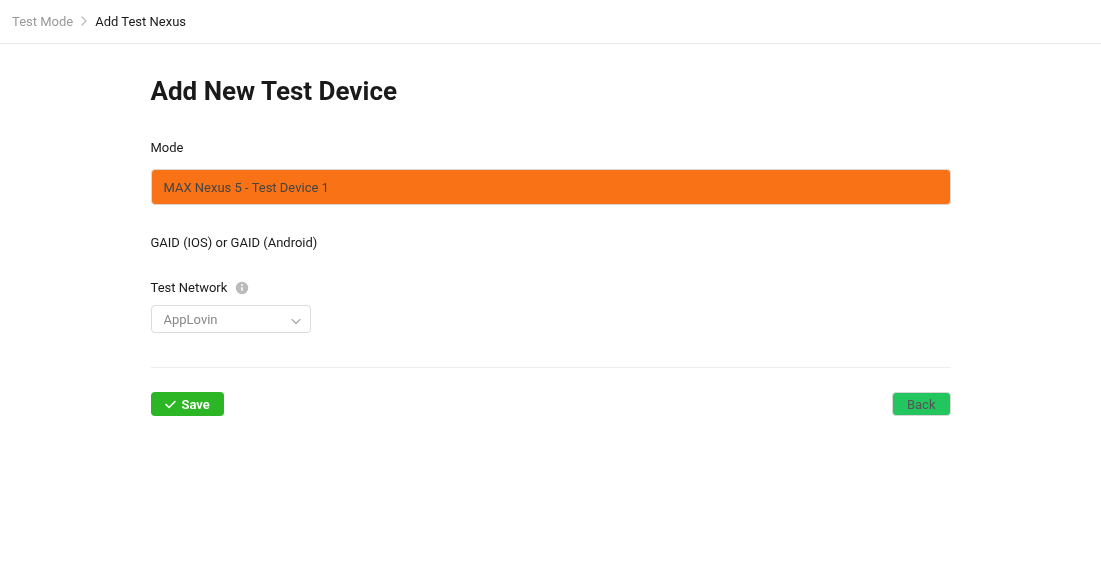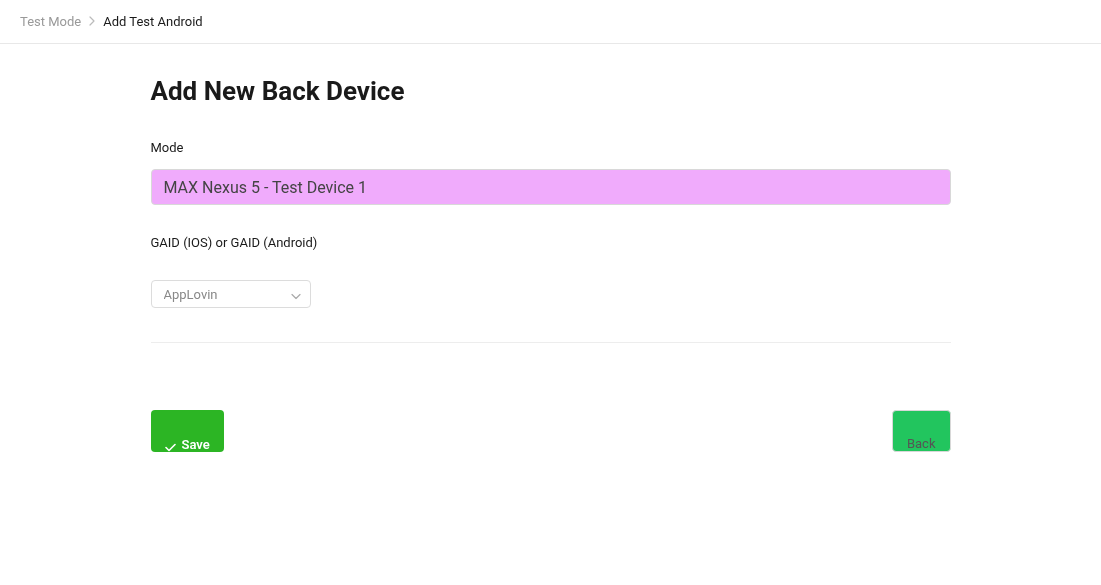--- a/index.html
+++ b/index.html
@@ -10,21 +10,21 @@
     body {
       font-family: -apple-system, BlinkMacSystemFont, "Segoe UI", Roboto, Helvetica, Arial, sans-serif;
       background: #ffffff;
       color: #1a1a1a;
       width: 1101px;
       height: 585px;
     }
     .breadcrumb {
       display: flex;
       align-items: center;
-      padding: 14px 20px;
+      padding: 14px 12px;
       border-bottom: 1px solid #e8e8e8;
       font-size: 13px;
     }
     .breadcrumb-item-parent {
       color: #999;
     }
     .breadcrumb-sep {
       color: #bbb;
       margin: 0 8px;
       font-size: 12px;
@@ -68,23 +68,23 @@
       width: 14px;
       height: 14px;
       color: #999;
     }
     .text-input {
       width: 100%;
       height: 36px;
       padding: 0 12px;
       border: 1px solid #d8d8d8;
       border-radius: 4px;
-      font-size: 16px;
+      font-size: 13px;
       color: #444;
-      background: #f0abfc;
+      background: #f97316;
       font-family: inherit;
     }
     .select-wrapper {
       position: relative;
       width: 160px;
     }
     .select-input {
       width: 100%;
       height: 28px;
       padding: 0 12px;
@@ -112,30 +112,29 @@
       border-top: 1px solid #ededed;
       margin: 34px 0 24px 0;
     }
     .action-row {
       display: flex;
       justify-content: space-between;
       align-items: center;
     }
     .btn {
       display: inline-flex;
-      align-items: flex-end;
+      align-items: center;
       justify-content: center;
       padding: 0 14px;
-      height: 42px;
+      height: 24px;
       border-radius: 4px;
       font-size: 13px;
       font-weight: 600;
       cursor: pointer;
       font-family: inherit;
-      margin-top: 43px;
     }
     .btn-save {
       background: #2cb524;
       color: #ffffff;
       border: none;
     }
     .btn-save .check-icon {
       margin-right: 6px;
       display: inline-flex;
       align-items: center;
@@ -150,36 +149,46 @@
 </head>
 <body>
 
 <div class="breadcrumb">
   <span class="breadcrumb-item-parent">Test Mode</span>
   <span class="breadcrumb-sep">
     <svg width="6" height="10" viewBox="0 0 6 10" fill="none">
         <path d="M1 1L5 5L1 9" stroke="currentColor" stroke-width="1.2" stroke-linecap="round" stroke-linejoin="round"></path>
       </svg>
   </span>
-  <span class="breadcrumb-item-current">Add Test Android</span>
+  <span class="breadcrumb-item-current">Add Test Nexus</span>
 </div>
 
 <div class="content">
-  <h1 class="page-title">Add New Back Device</h1>
+  <h1 class="page-title">Add New Test Device</h1>
 
   <div class="field-group">
     <label class="field-label">Mode</label>
     <input type="text" class="text-input" value="MAX Nexus 5 - Test Device 1" style="">
   </div>
 
   <div class="field-group">
     <label class="field-label">GAID (IOS) or GAID (Android)</label>
   </div>
 
   <div class="field-group">
+    <div class="field-label-row">
+      <label class="field-label">Test Network</label>
+      <span class="info-icon">
+        <svg width="14" height="14" viewBox="0 0 14 14" fill="currentColor">
+            <circle cx="7" cy="7" r="6.2" fill="#bbb"></circle>
+            <rect x="6.2" y="6" width="1.6" height="4" fill="#fff" rx="0.8"></rect>
+            <circle cx="7" cy="4" r="0.9" fill="#fff"></circle>
+          </svg>
+      </span>
+    </div>
     <div class="select-wrapper">
       <select class="select-input">
         <option>AppLovin</option>
       </select>
       <span class="select-chevron">
         <svg width="10" height="6" viewBox="0 0 10 6" fill="none">
             <path d="M1 1L5 5L9 1" stroke="currentColor" stroke-width="1.2" stroke-linecap="round" stroke-linejoin="round"></path>
           </svg>
       </span>
     </div>

